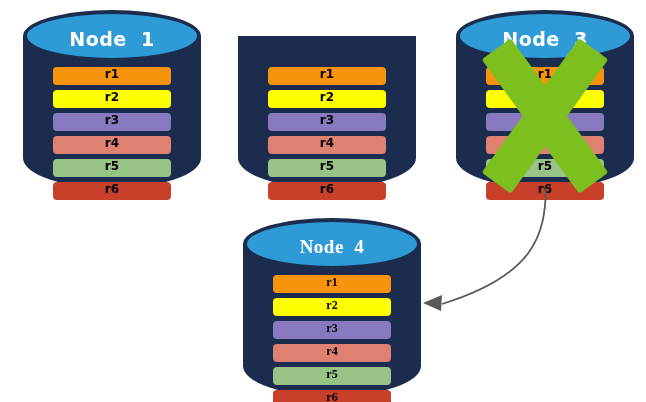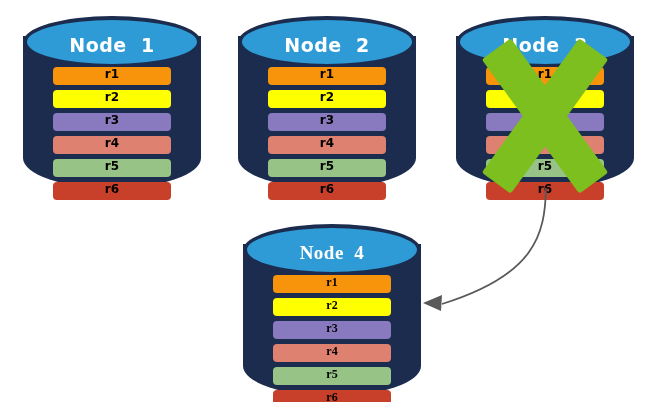--- a/index.html
+++ b/index.html
@@ -16,21 +16,21 @@
   .node-1 { left:23px;  top:10px; }
   .node-2 { left:238px; top:10px; }
   .node-3 { left:456px; top:10px; }
   .node-4 { left:243px; top:218px;font-family:Liberation Serif, serif; }
 
   .cyl-body {
     position:absolute; left:0; right:0; top:26px; bottom:0;
     border-radius:0 0 50% 50% / 0 0 30px 30px;
   }
   .cyl-top {
-    position:absolute; left:0; right:0; top:6px; height:52px;
+    position:absolute; left:0; right:0; top:0; height:52px;
     border-radius:50%;
     border:4px solid #000000;
     box-sizing:border-box;
   }
   .node-title {
     position:absolute; left:0; right:0; top:0; height:52px;
     line-height:50px; text-align:center;
     font-size:19px; font-weight:bold;
     white-space:pre; letter-spacing:0.5px;
   }
@@ -70,23 +70,20 @@
       <div class="row" style="background: rgb(255, 255, 0);">r2</div>
       <div class="row" style="background: rgb(137, 121, 191);">r3</div>
       <div class="row" style="background: rgb(222, 129, 112);">r4</div>
       <div class="row" style="background: rgb(151, 195, 135);">r5</div>
       <div class="row" style="background: rgb(201, 64, 42);">r6</div>
     </div>
   </div>
 
   <div class="node node-2">
     <div class="cyl-body" style="background: rgb(27, 44, 78);"></div>
-    <div class="cyl-top" style="background: rgb(46, 155, 214); border-color: rgb(27, 44, 78);">
-      <span class="node-title" style="color: rgb(255, 255, 255);">Node  2</span>
-    </div>
     <div class="rows">
       <div class="row" style="background: rgb(247, 148, 11);">r1</div>
       <div class="row" style="background: rgb(255, 255, 0);">r2</div>
       <div class="row" style="background: rgb(137, 121, 191);">r3</div>
       <div class="row" style="background: rgb(222, 129, 112);">r4</div>
       <div class="row" style="background: rgb(151, 195, 135);">r5</div>
       <div class="row" style="background: rgb(201, 64, 42);">r6</div>
     </div>
   </div>
 

